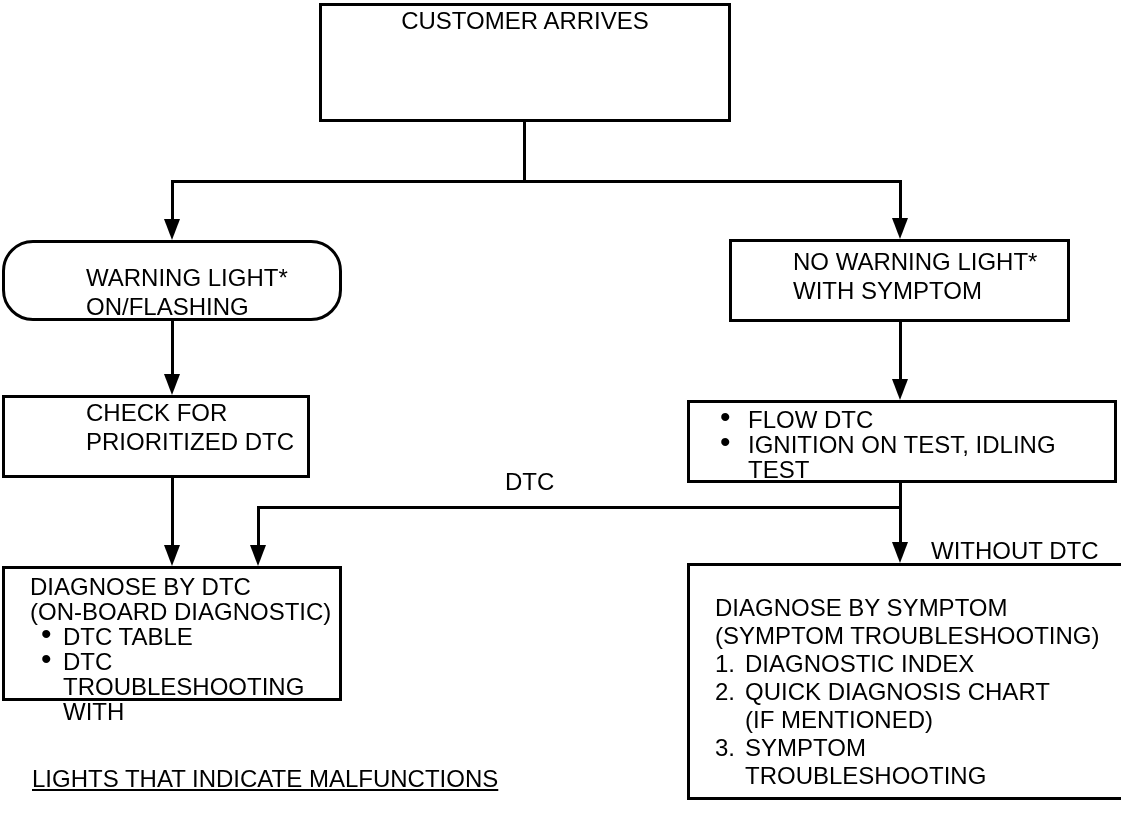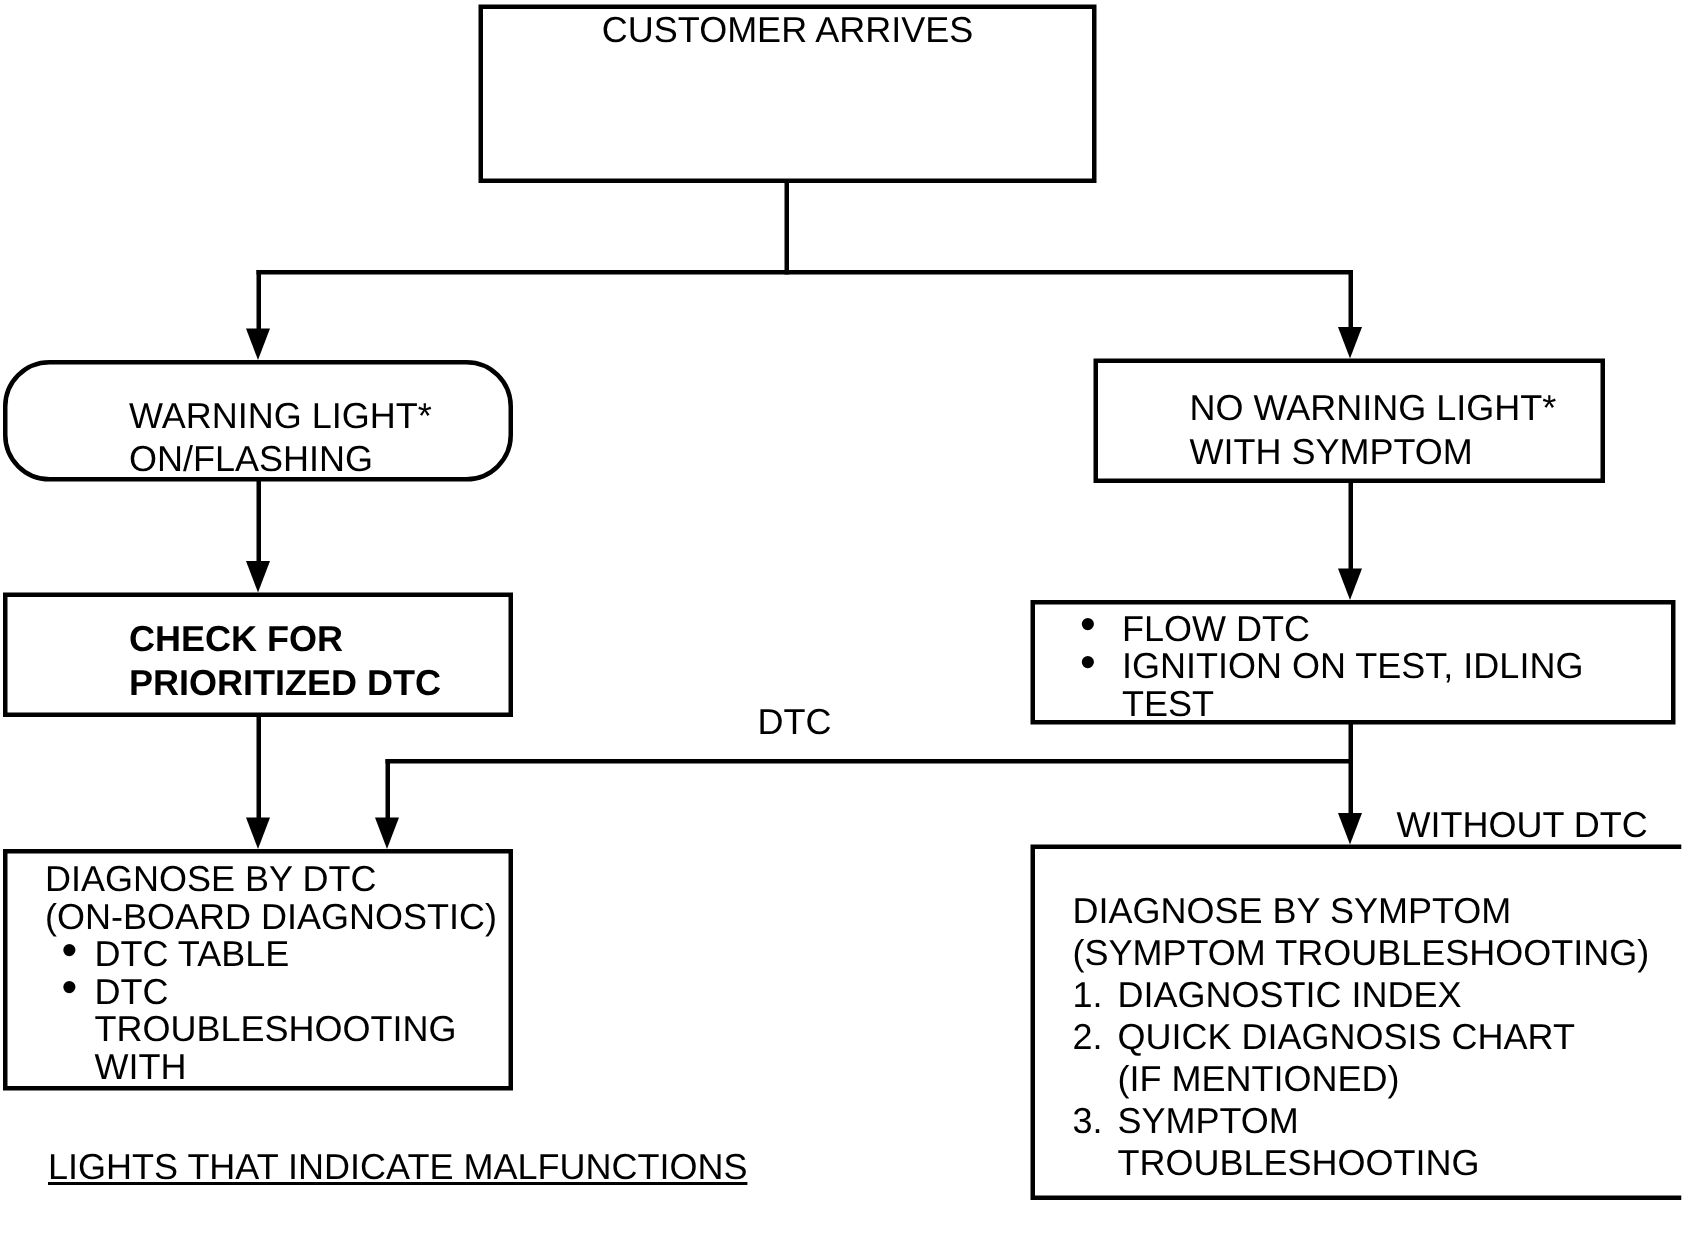--- a/index.html
+++ b/index.html
@@ -22,26 +22,26 @@
     border: 3px solid #000;
     box-sizing: border-box;
     white-space: nowrap;
   }
   
   #bx-customer { left: 319px; top: 3px; width: 412px; height: 119px;
     display: flex; align-items: flex-start; justify-content: center; }
   #bx-warning { left: 2px; top: 240px; width: 340px; height: 81px;
     padding: 20px 6px 0 81px; border-radius: 31px; }
   #bx-nowarning { left: 729px; top: 239px; width: 341px; height: 83px;
-    padding: 16px 6px 0 61px; }
-  #bx-checkprio { left: 2px; top: 395px; width: 340px; height: 83px;
-    padding: 14px 6px 0 81px; font-weight: bold; }
+    padding: 5px 6px 0 61px; }
+  #bx-checkprio { left: 2px; top: 395px; width: 308px; height: 83px;
+    padding: 0 6px 0 81px; }
   #bx-checkdtc { left: 687px; top: 400px; width: 430px; height: 83px;
     padding: 4px 6px 0 0; line-height: 25px; }
-  #bx-diagdtc { left: 2px; top: 566px; width: 340px; height: 161px;
+  #bx-diagdtc { left: 2px; top: 566px; width: 340px; height: 135px;
     padding: 5px 4px 16px 0; line-height: 25px; }
   #bx-diagsym { left: 687px; top: 563px; width: 452px; height: 237px;
     padding: 28px 6px 0 0; line-height: 28px; }
 
   
   .li { position: relative; }
   .li .marker { position: absolute; }
   .li .marker.bullet { font-size: 30px; top: -3px; }
 
   #bx-checkdtc .ln, #bx-checkdtc .li { padding-left: 58px; }

